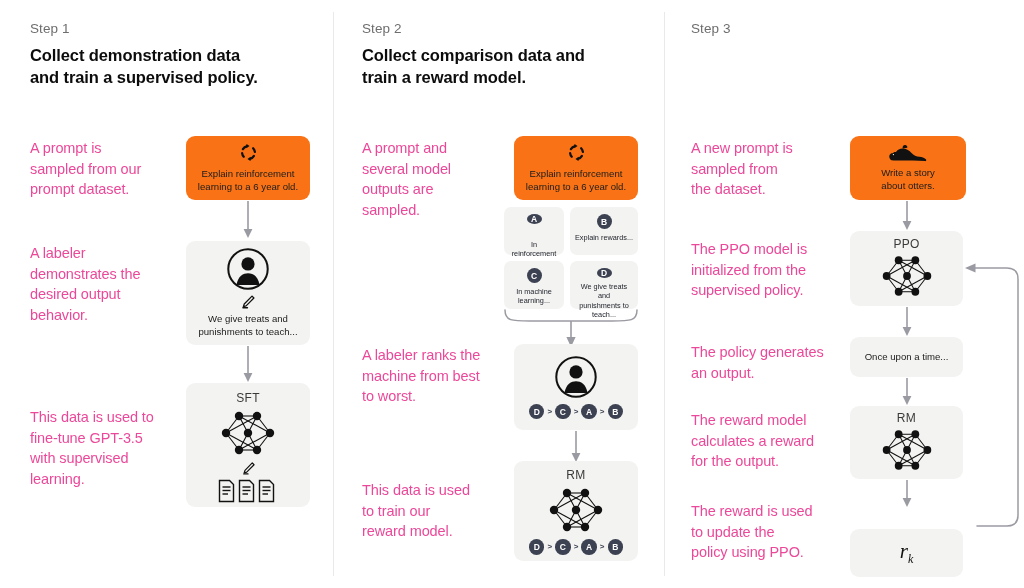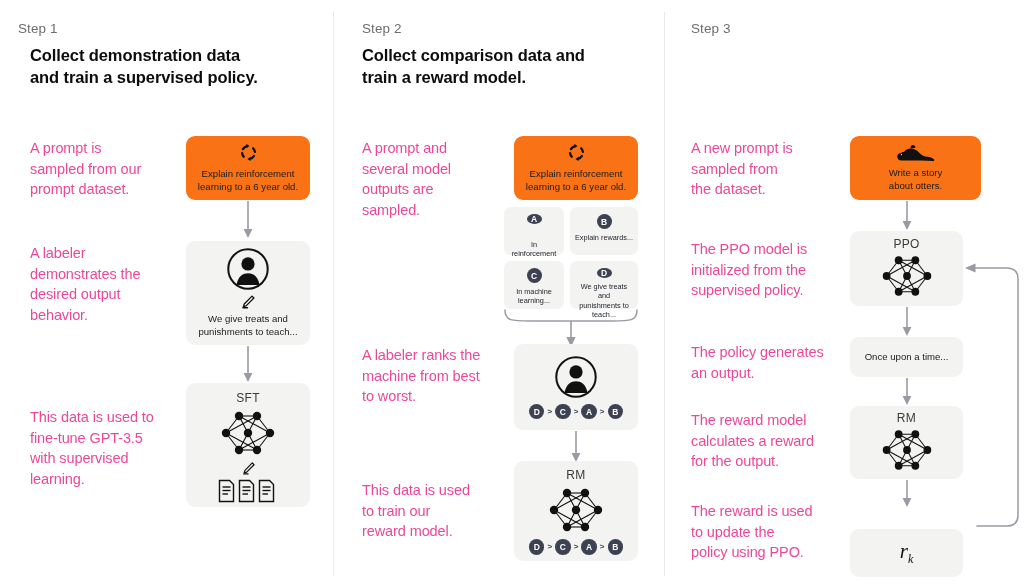--- a/index.html
+++ b/index.html
@@ -130,21 +130,21 @@
 </head>
 <body>
 
 <div class="board">
 
   <div class="divider" id="div1"></div>
   <div class="divider" id="div2"></div>
 
   <div class="col" id="col1">
 
-    <div class="step-label" style="left:18px; top:21px;">Step 1</div>
+    <div class="step-label" style="left:30px; top:21px;">Step 1</div>
 
     <div class="step-title" style="left:30px; top:44px; width:280px; white-space:pre-line;">Collect demonstration data
 and train a supervised policy.</div>
 
     <div class="caption" style="left:30px; top:138px; width:155px; white-space:pre-line;">A prompt is
 sampled from our
 prompt dataset.</div>
 
     <div class="caption" style="left:30px; top:243px; width:160px; white-space:pre-line;">A labeler
 demonstrates the
@@ -416,21 +416,21 @@
 an output.</div>
 
     <div class="caption" style="left:26px; top:410px; width:170px; white-space:pre-line;">The reward model
 calculates a reward
 for the output.</div>
 
     <div class="caption" style="left:26px; top:501px; width:165px; white-space:pre-line;">The reward is used
 to update the
 policy using PPO.</div>
 
-    <div class="card green" style="left:185px; top:136px; width:131px; height:64px;">
+    <div class="card green" style="left:185px; top:136px; width:116px; height:64px;">
       <span style="margin-bottom:4px;">
         <svg width="42" height="20" viewBox="0 0 60 28">
           <path d="M4 22 C2 18 4.5 14 8 14.5 C9 12.8 11 12 12.8 12.6 C15 9 19 7.2 23.5 7.6
                    C28 8 32 10.5 35 14 C38 17.4 42 19 46.5 19.3 C50 19.5 53 20.8 55.5 23
                    C56.6 24 56 25.8 54.5 25.6 C47 24.7 40 24.4 33 24.6 C24 24.9 13 24.8 6.5 24.2
                    C5.2 24.1 4.5 23.3 4 22 Z" fill="#111"></path>
           <path d="M22.5 7.6 C21.5 4.6 23.8 2 26.5 2.6 C28.4 3 29.4 4.8 29 6.6" fill="#111"></path>
           <circle cx="9.2" cy="16.2" r="0.9" fill="#fff"></circle>
         </svg>
       </span>

